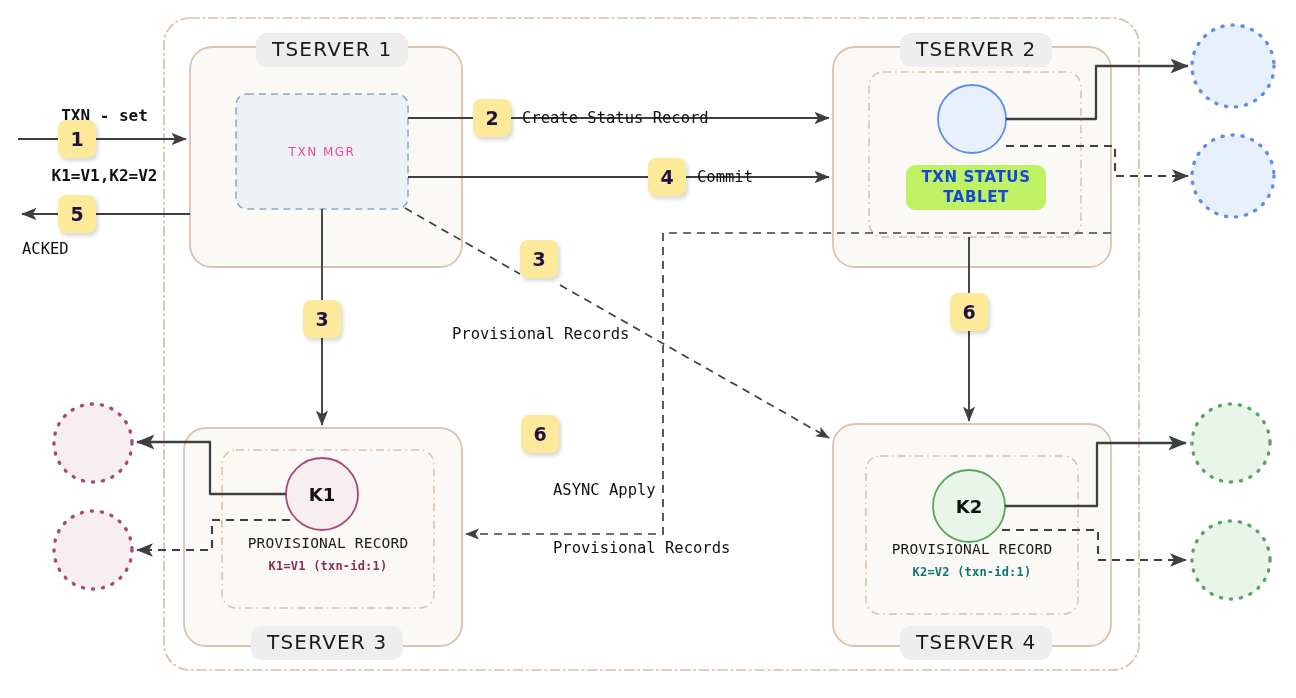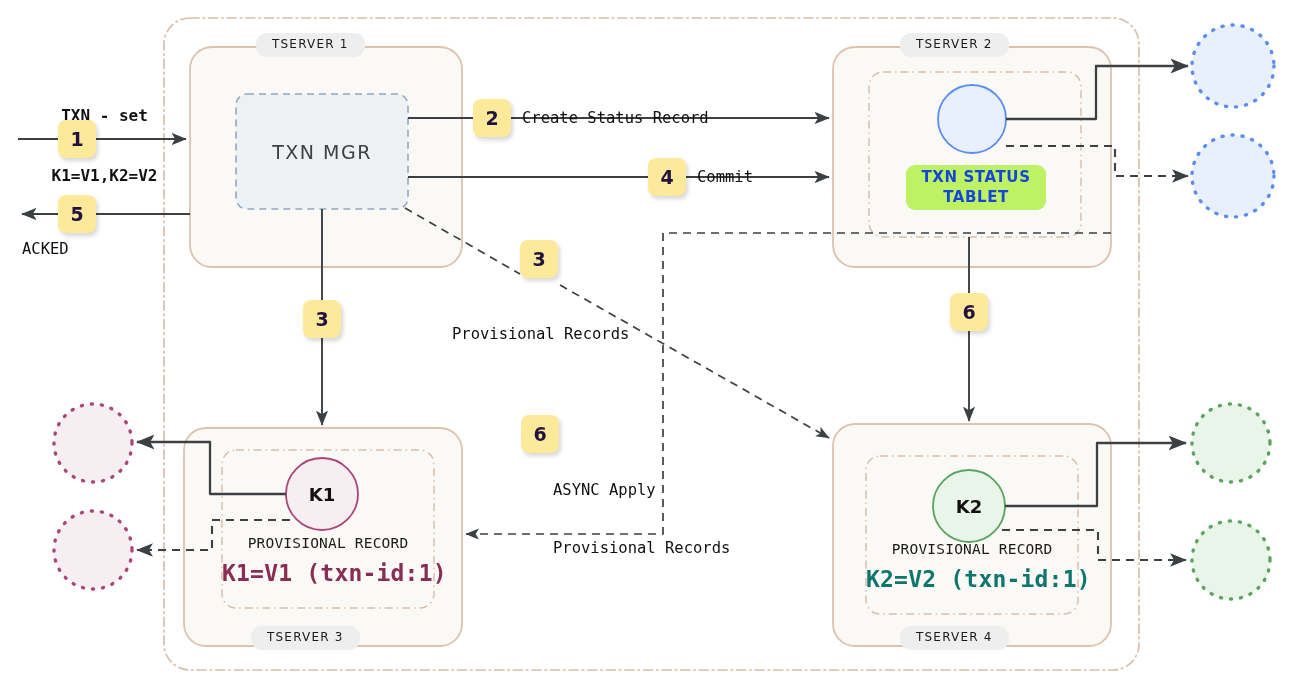--- a/index.html
+++ b/index.html
@@ -5,21 +5,21 @@
   html,body{margin:0;padding:0;background:#ffffff;}
   body{width:1296px;height:698px;overflow:hidden;
        font-family:"DejaVu Sans Mono","Liberation Mono",monospace;}
   #stage{position:relative;width:1296px;height:698px;}
   #svglayer{position:absolute;left:0;top:0;width:1296px;height:698px;}
   .lbl{position:absolute;white-space:pre;line-height:1.25;}
   
   .pill{
     background:#eeeeee;color:#1a1a1a;border-radius:11px;
     font-family:"DejaVu Sans","Liberation Sans",sans-serif;
-    font-size:12px;letter-spacing:1.2px;padding:4px 16px 5px;
+    font-size:20px;letter-spacing:1.2px;padding:4px 16px 5px;
     text-align:right;
   }
   
   .badge{
     position:absolute;width:38px;height:38px;border-radius:8px;
     background:#fce99a;box-shadow:2px 3px 4px rgba(0,0,0,.16);
     color:#21113f;font-family:"DejaVu Sans","Liberation Sans",sans-serif;
     font-weight:bold;font-size:19px;
     display:flex;align-items:center;justify-content:center;
   }
@@ -40,34 +40,34 @@
     font-family:"DejaVu Sans","Liberation Sans",sans-serif;
     font-weight:bold;font-size:18px;color:#111;
   }
   
   .prtitle{
     font-family:"DejaVu Sans Mono","Liberation Mono",monospace;
     font-size:14.5px;color:#1b1b1b;text-align:center;letter-spacing:.2px;
   }
   .prval{
     font-family:"DejaVu Sans Mono","Liberation Mono",monospace;
-    font-size:23px;font-weight:bold;text-align:center;letter-spacing:.2px;
+    font-size:12px;font-weight:bold;text-align:center;letter-spacing:.2px;
   }
   
   .chip{
     position:absolute;background:#bef264;border-radius:9px;
     color:#1447d6;font-family:"DejaVu Sans","Liberation Sans",sans-serif;
     font-weight:bold;font-size:15px;letter-spacing:.6px;line-height:1.32;
     display:flex;align-items:center;justify-content:center;text-align:center;
   }
   .txnmgr{
     position:absolute;
     display:flex;align-items:center;justify-content:center;
     font-family:"DejaVu Sans","Liberation Sans",sans-serif;
-    font-size:19px;letter-spacing:1.5px;color:#404040;
+    font-size:12px;letter-spacing:1.5px;color:#ec4899;
   }
 </style>
 </head>
 <body>
 
 <div id="stage">
 
   <svg id="svglayer" viewBox="0 0 1296 698">
     <defs>
       <marker id="ah" markerWidth="9" markerHeight="9" refX="7.6" refY="3.6" orient="auto" markerUnits="strokeWidth">

